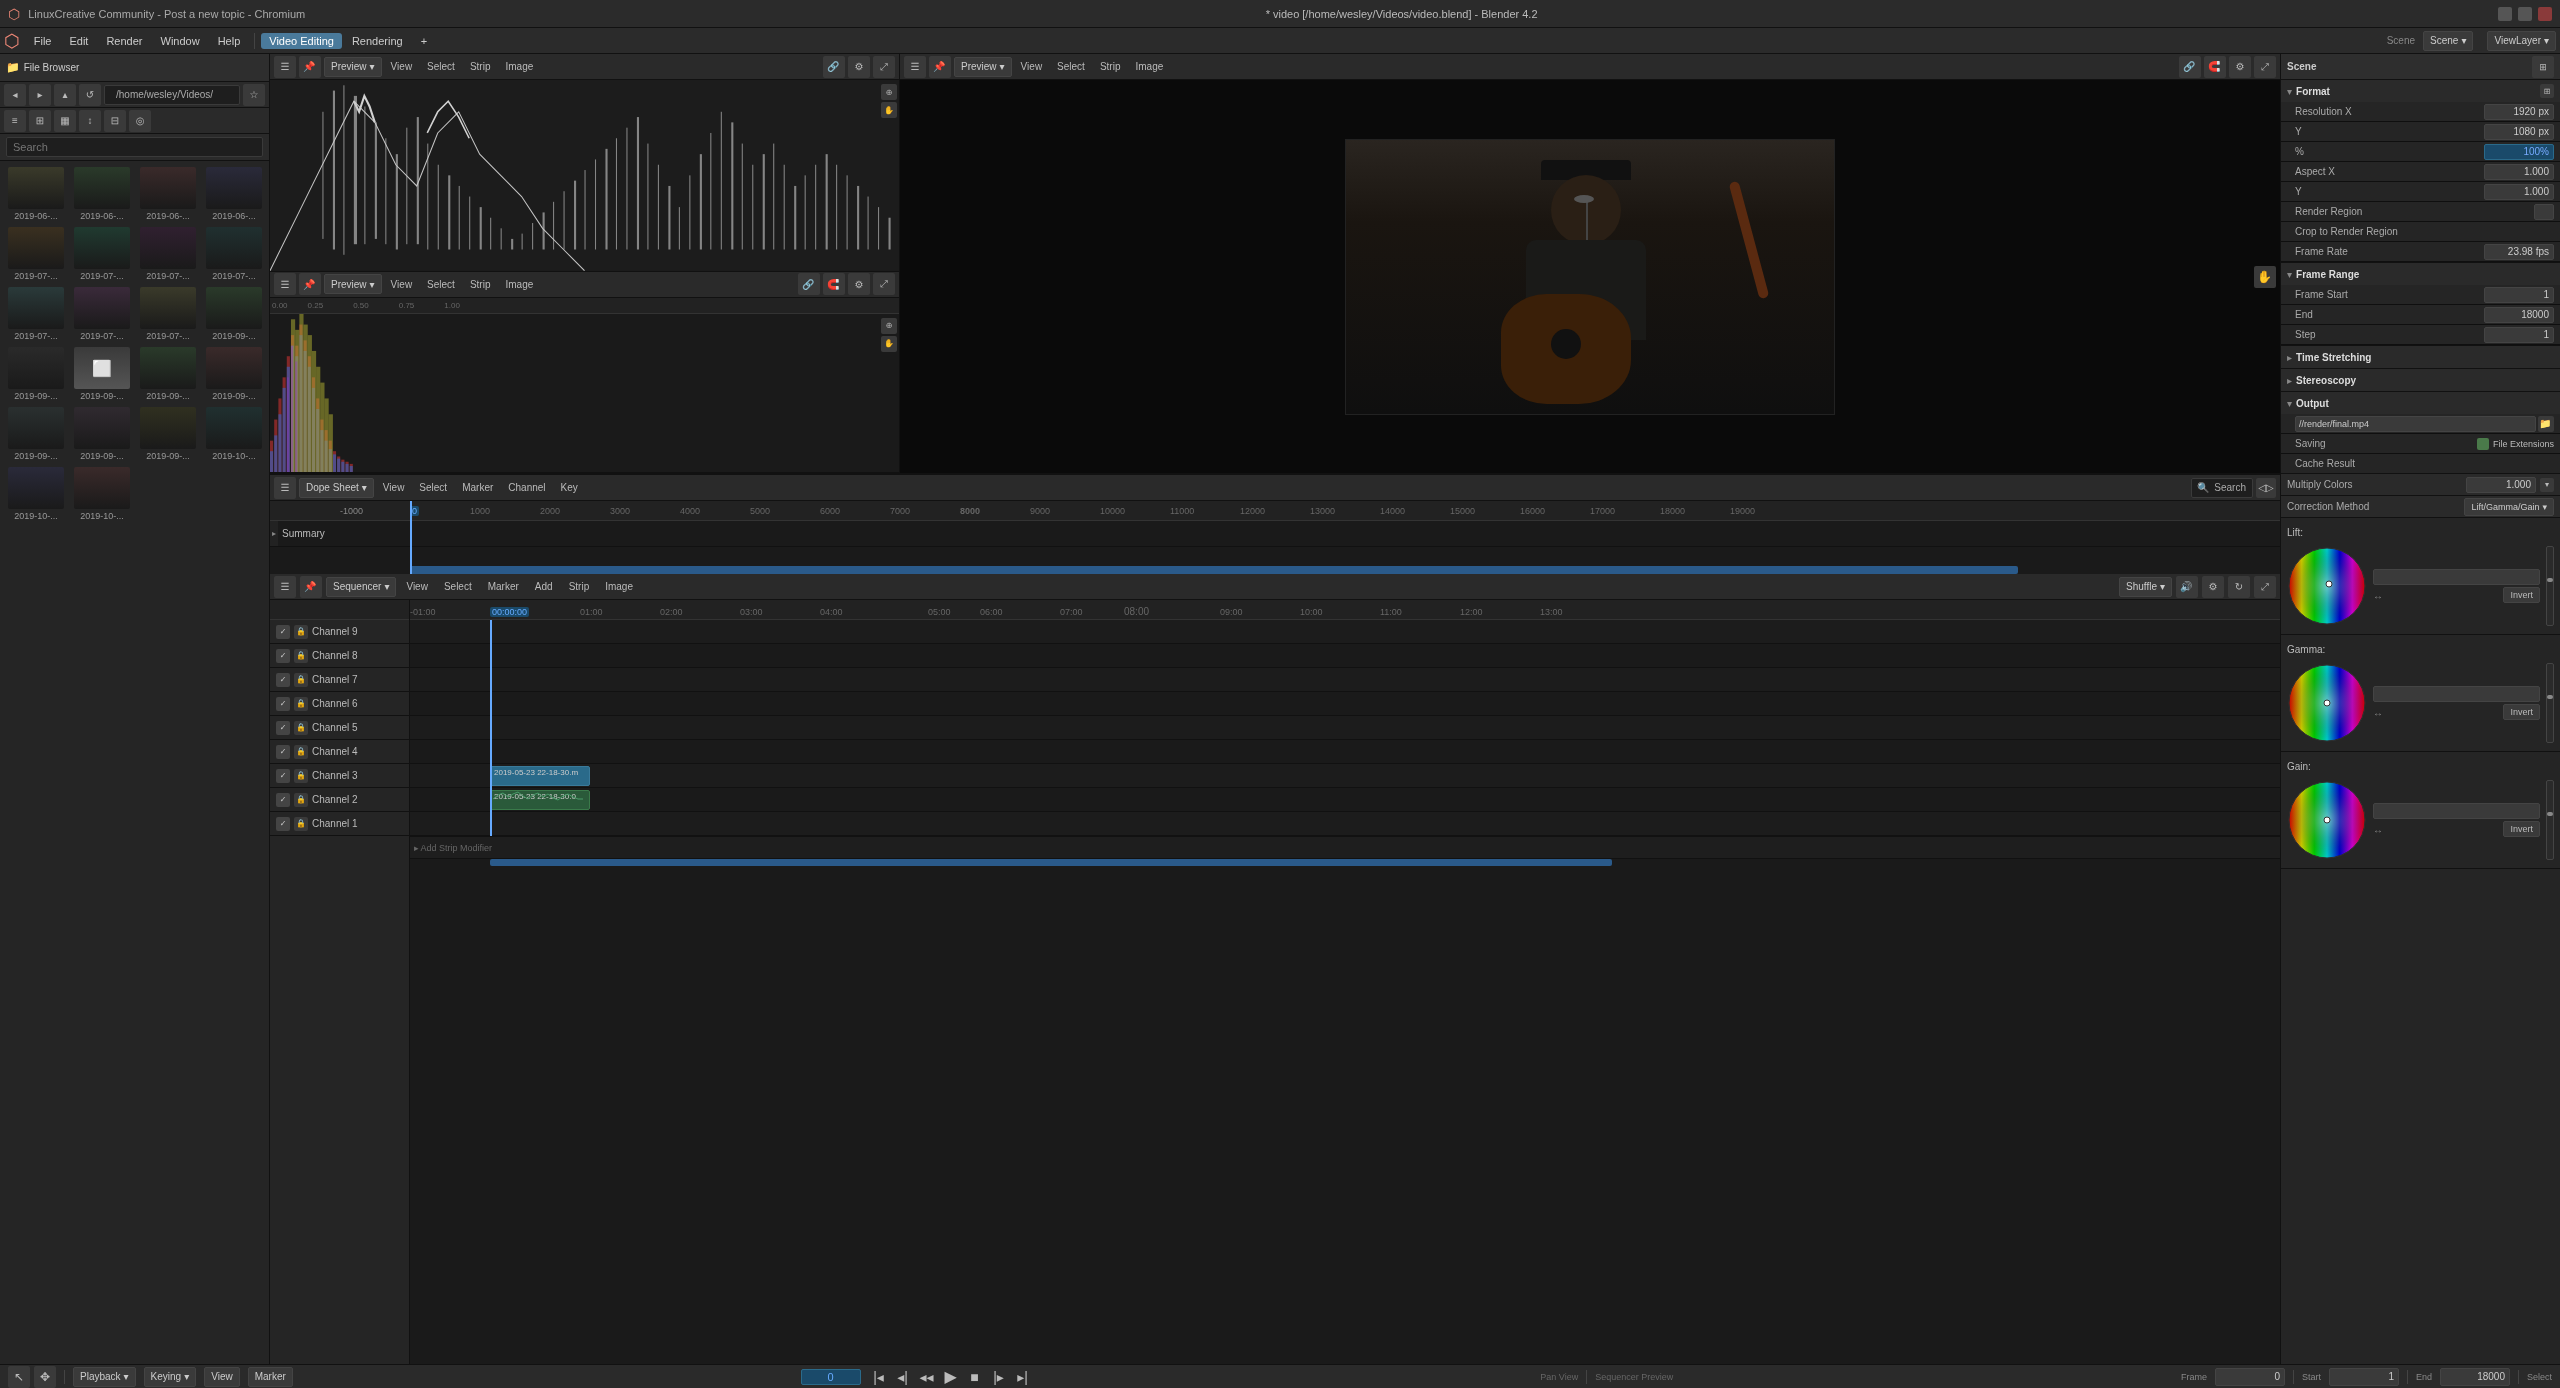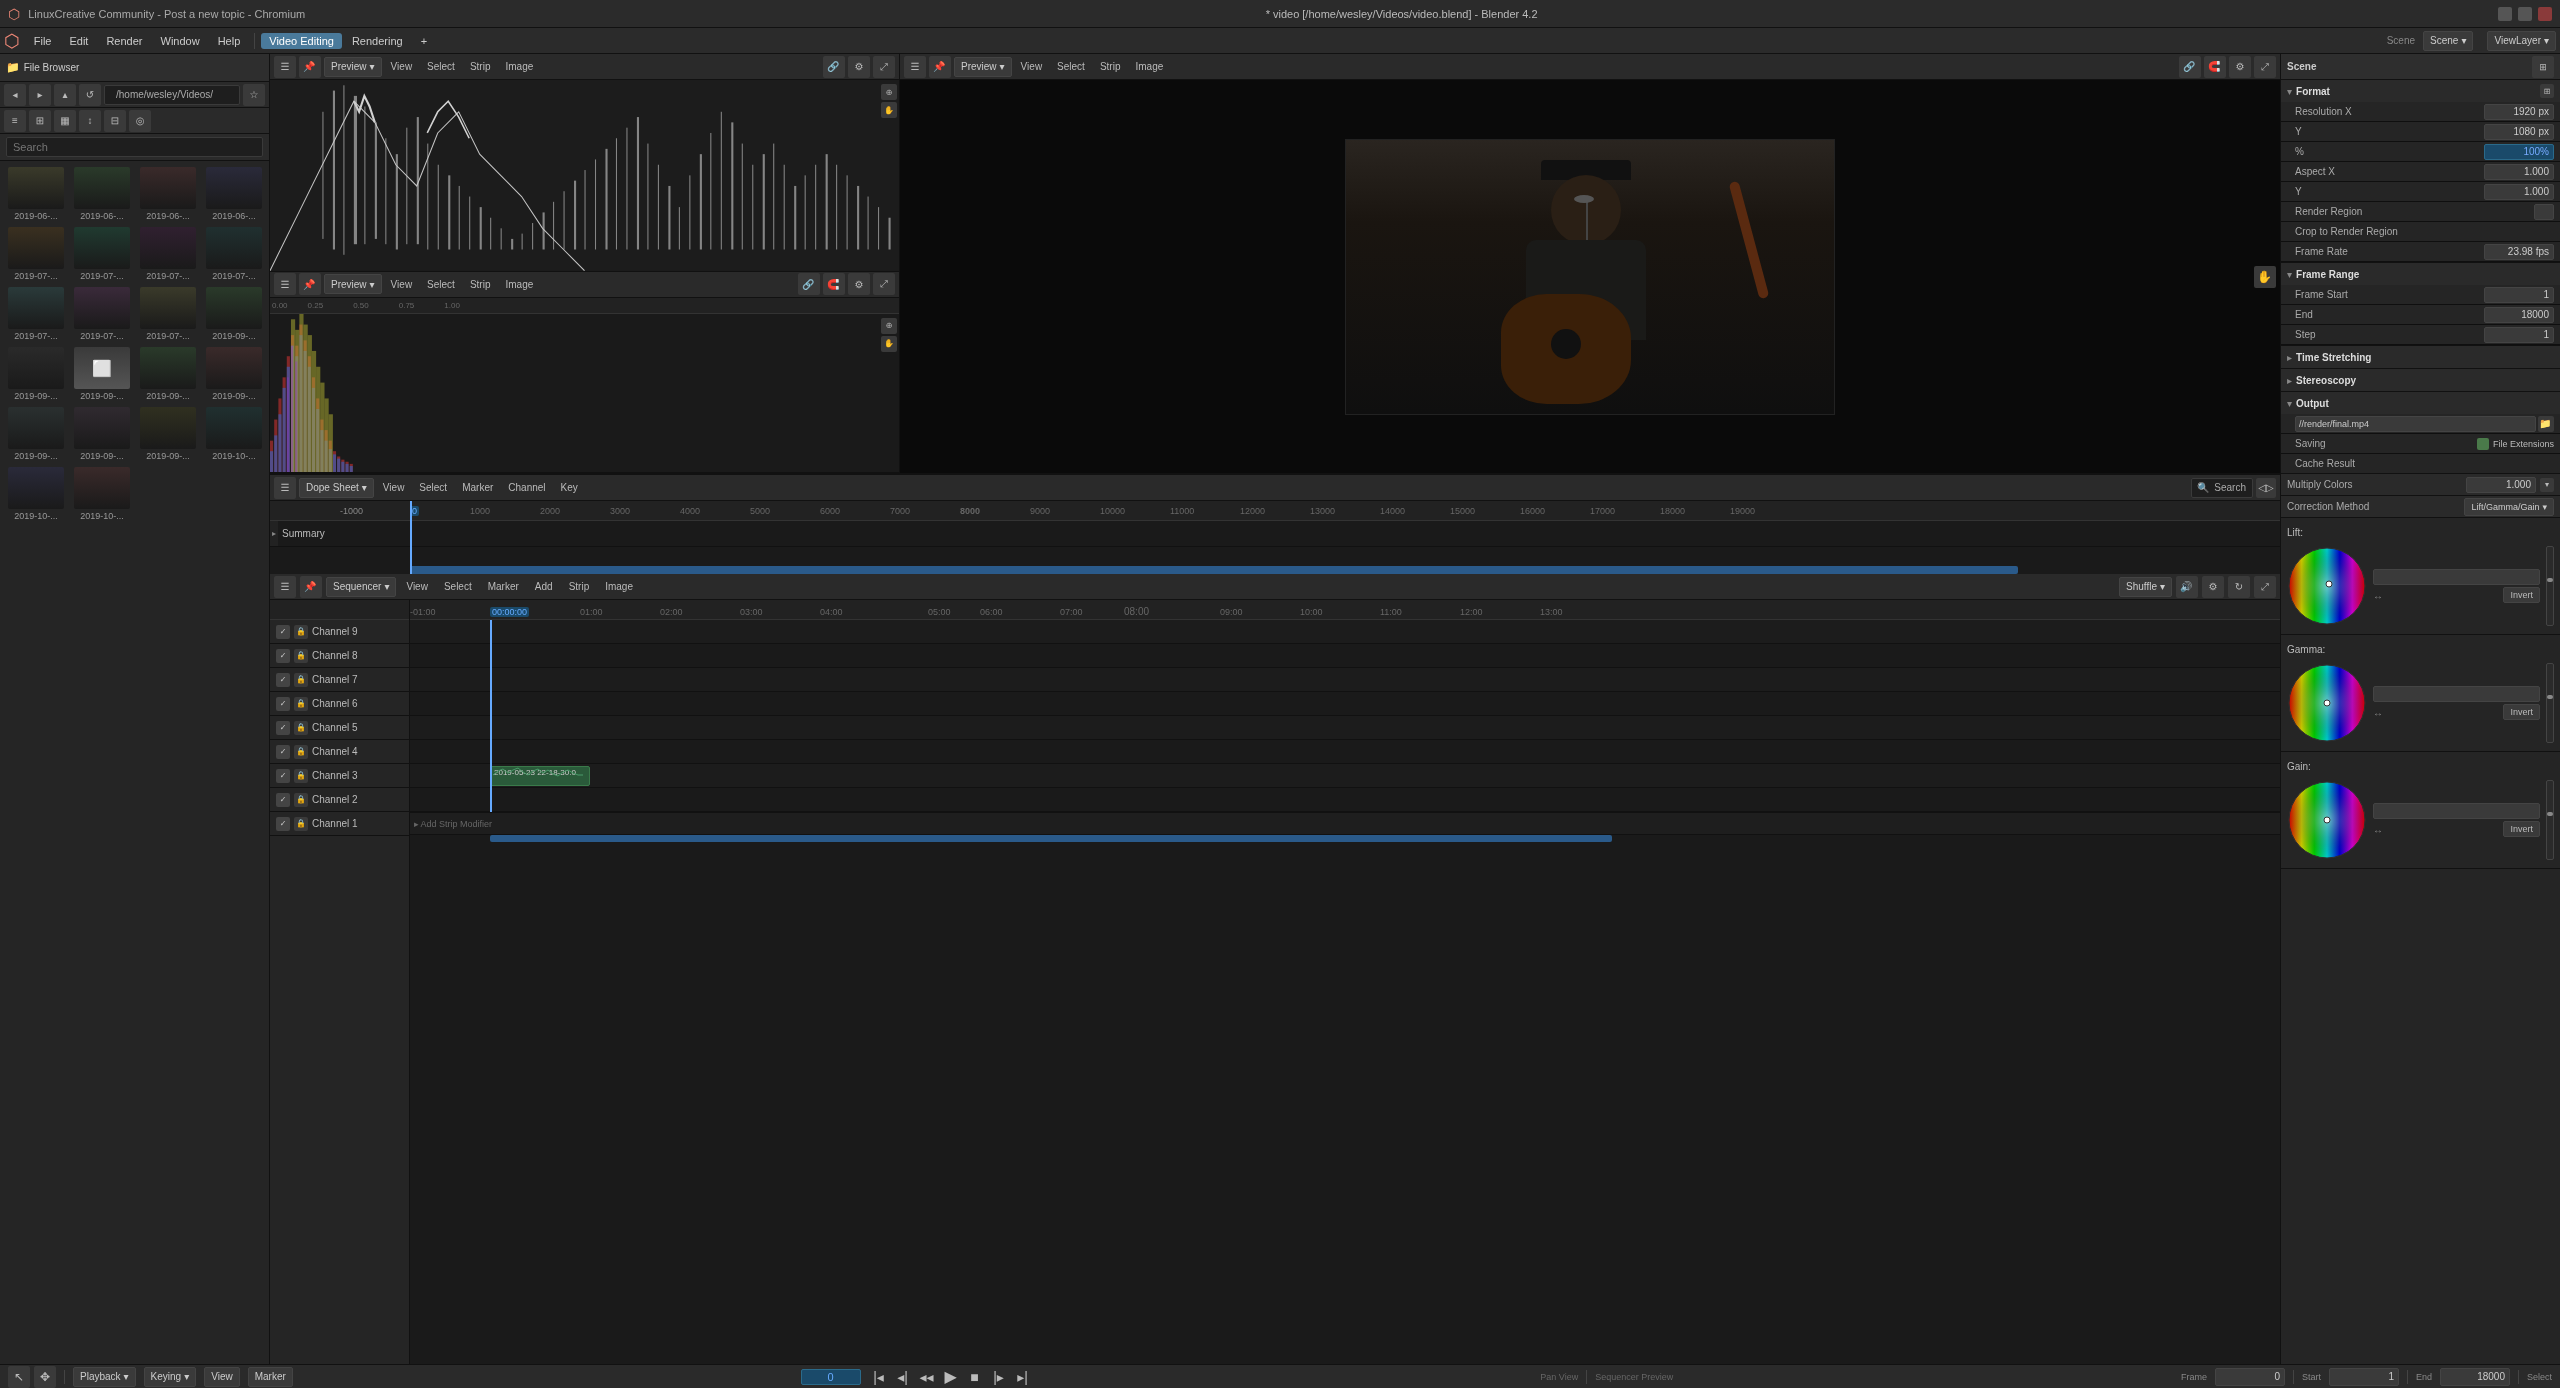--- a/index.html
+++ b/index.html
@@ -1148,20 +1148,25 @@
 
               <div class="playhead" style="left:80px;"></div>
 
               <div class="track-row"></div>
               <div class="track-row"></div>
               <div class="track-row"></div>
               <div class="track-row"></div>
               <div class="track-row"></div>
               <div class="track-row"></div>
 
+              <div class="track-row">
+                <div class="track-clip" style="left:80px;width:100px;">
+                  <span>2019-05-23 22-18-30.m</span>
+                </div>
+              </div>
 
               <div class="track-row">
                 <div class="track-clip track-clip-audio" style="left:80px;width:100px;">
                   <span>2019-05-23 22-18-30.0</span>
                   
                   <svg width="90" height="16" viewBox="0 0 90 16" style="position:absolute;bottom:2px;left:2px;">
                     <polyline points="0,8 5,4 10,2 15,6 20,3 25,1 30,5 35,8 40,4 45,2 50,6 55,3 60,7 65,9 70,5 75,3 80,6 85,8 90,8" stroke="#4a9a6a" stroke-width="1" fill="none"></polyline>
                   </svg>
                 </div>
               </div>

